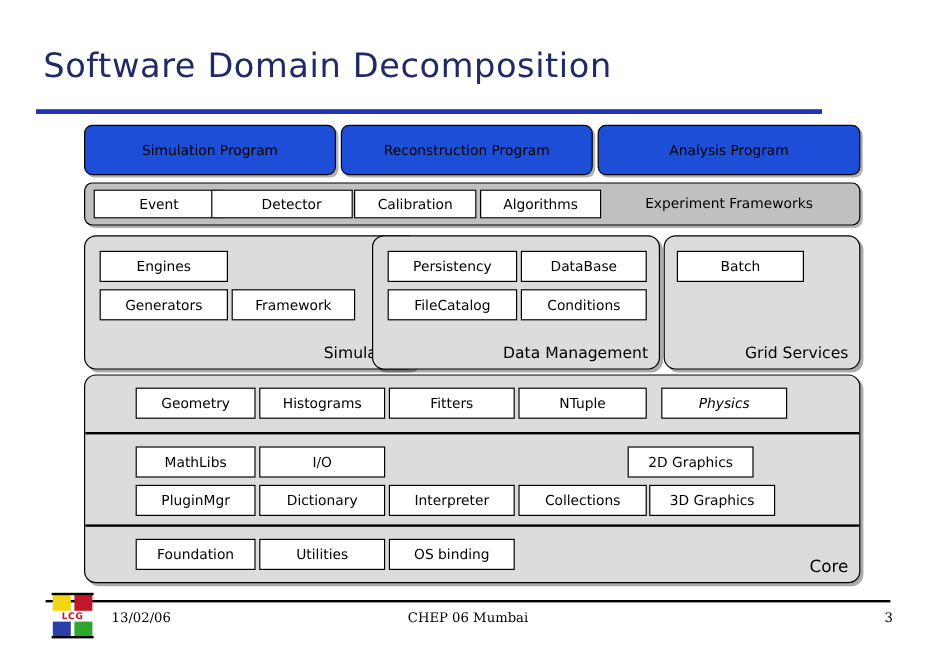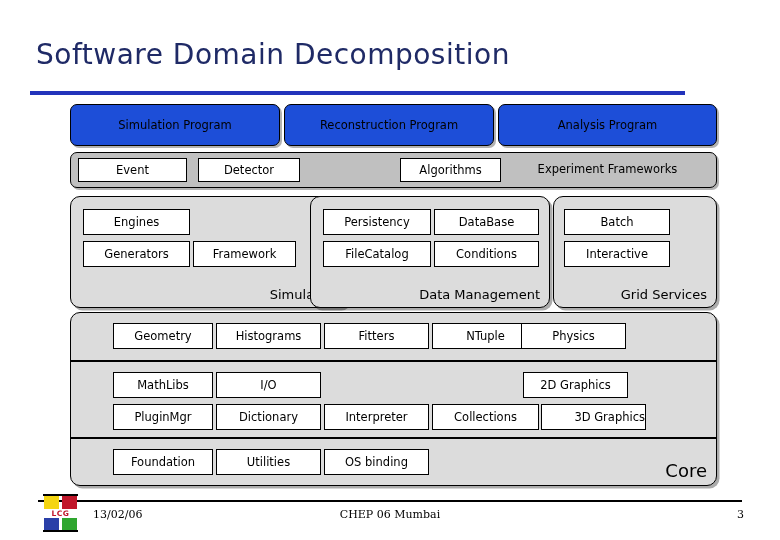--- a/index.html
+++ b/index.html
@@ -110,21 +110,21 @@
     overflow:hidden;
   }
   .core-div{
     position:absolute;
     left:0; width:100%;
     height:1.6px;background:#000;
   }
   #core-label{
     position:absolute;
     right:9px; bottom:4px;
-    font-size:18px;
+    font-size:14px;
   }
 
   
   #footer-rule{
     position:absolute;
     left:38px; top:500px;
     width:704px; height:1.6px;
     background:#000;
   }
   #footer-date{
@@ -180,22 +180,25 @@
   </div>
   <div class="prog-box dgm" style="left:428px;width:217px;">
     <span>Analysis Program</span>
   </div>
 </div>
 
 <div id="frameworks-row">
   <div class="fw-box dgm" style="left:7px;width:107px;">
     <span>Event</span>
   </div>
-  <div class="fw-box dgm" style="left:127px;width:100px;">
+  <div class="fw-box dgm" style="left:105px;width:100px;padding-left:16px;">
     <span>Detector</span>
+  </div>
+  <div class="fw-box dgm" style="left:224px;width:100px;">
+    <span>Calibration</span>
   </div>
   <div class="fw-box dgm" style="left:329px;width:99px;">
     <span>Algorithms</span>
   </div>
   <div id="frameworks-label" class="dgm" style="left:434px;width:205px;">Experiment Frameworks</div>
 </div>
 
 <div class="domain-panel" style="left:70px;width:235px;padding-left:42px;">
   <div class="cell dgm" style="left:12px;top:12px;width:105px;">
     <span>Engines</span>
@@ -222,41 +225,38 @@
   <div class="cell dgm" style="left:123px;top:44px;width:103px;">
     <span>Conditions</span>
   </div>
   <div class="panel-label dgm">Data Management</div>
 </div>
 
 <div class="domain-panel" style="left:553px;width:162px;">
   <div class="cell dgm" style="left:10px;top:12px;width:104px;">
     <span>Batch</span>
   </div>
-  <div class="cell dgm" style="left:10px;top:44px;width:104px;">
-    <span>Interactive</span>
-  </div>
   <div class="panel-label dgm">Grid Services</div>
 </div>
 
 <div id="core-panel">
 
   <div class="cell dgm" style="left:42px;top:10px;width:98px;">
     <span>Geometry</span>
   </div>
   <div class="cell dgm" style="left:145px;top:10px;width:103px;">
     <span>Histograms</span>
   </div>
   <div class="cell dgm" style="left:253px;top:10px;width:103px;">
     <span>Fitters</span>
   </div>
   <div class="cell dgm" style="left:361px;top:10px;width:105px;">
     <span>NTuple</span>
   </div>
-  <div class="cell dgm" style="left:450px;top:10px;width:103px;">
+  <div class="cell dgm" style="left:480px;top:10px;width:103px;font-style:italic;">
     <span>Physics</span>
   </div>
 
   <div class="core-div" style="top:47px;"></div>
 
   <div class="cell dgm" style="left:42px;top:59px;width:98px;">
     <span>MathLibs</span>
   </div>
   <div class="cell dgm" style="left:145px;top:59px;width:103px;">
     <span>I/O</span>
@@ -270,21 +270,21 @@
   </div>
   <div class="cell dgm" style="left:145px;top:91px;width:103px;">
     <span>Dictionary</span>
   </div>
   <div class="cell dgm" style="left:253px;top:91px;width:103px;">
     <span>Interpreter</span>
   </div>
   <div class="cell dgm" style="left:361px;top:91px;width:105px;">
     <span>Collections</span>
   </div>
-  <div class="cell dgm" style="left:470px;top:91px;width:103px;justify-content:flex-end;">
+  <div class="cell dgm" style="left:470px;top:91px;width:103px;">
     <span>3D Graphics</span>
   </div>
 
   <div class="core-div" style="top:124px;"></div>
 
   <div class="cell dgm" style="left:42px;top:136px;width:98px;">
     <span>Foundation</span>
   </div>
   <div class="cell dgm" style="left:145px;top:136px;width:103px;">
     <span>Utilities</span>

